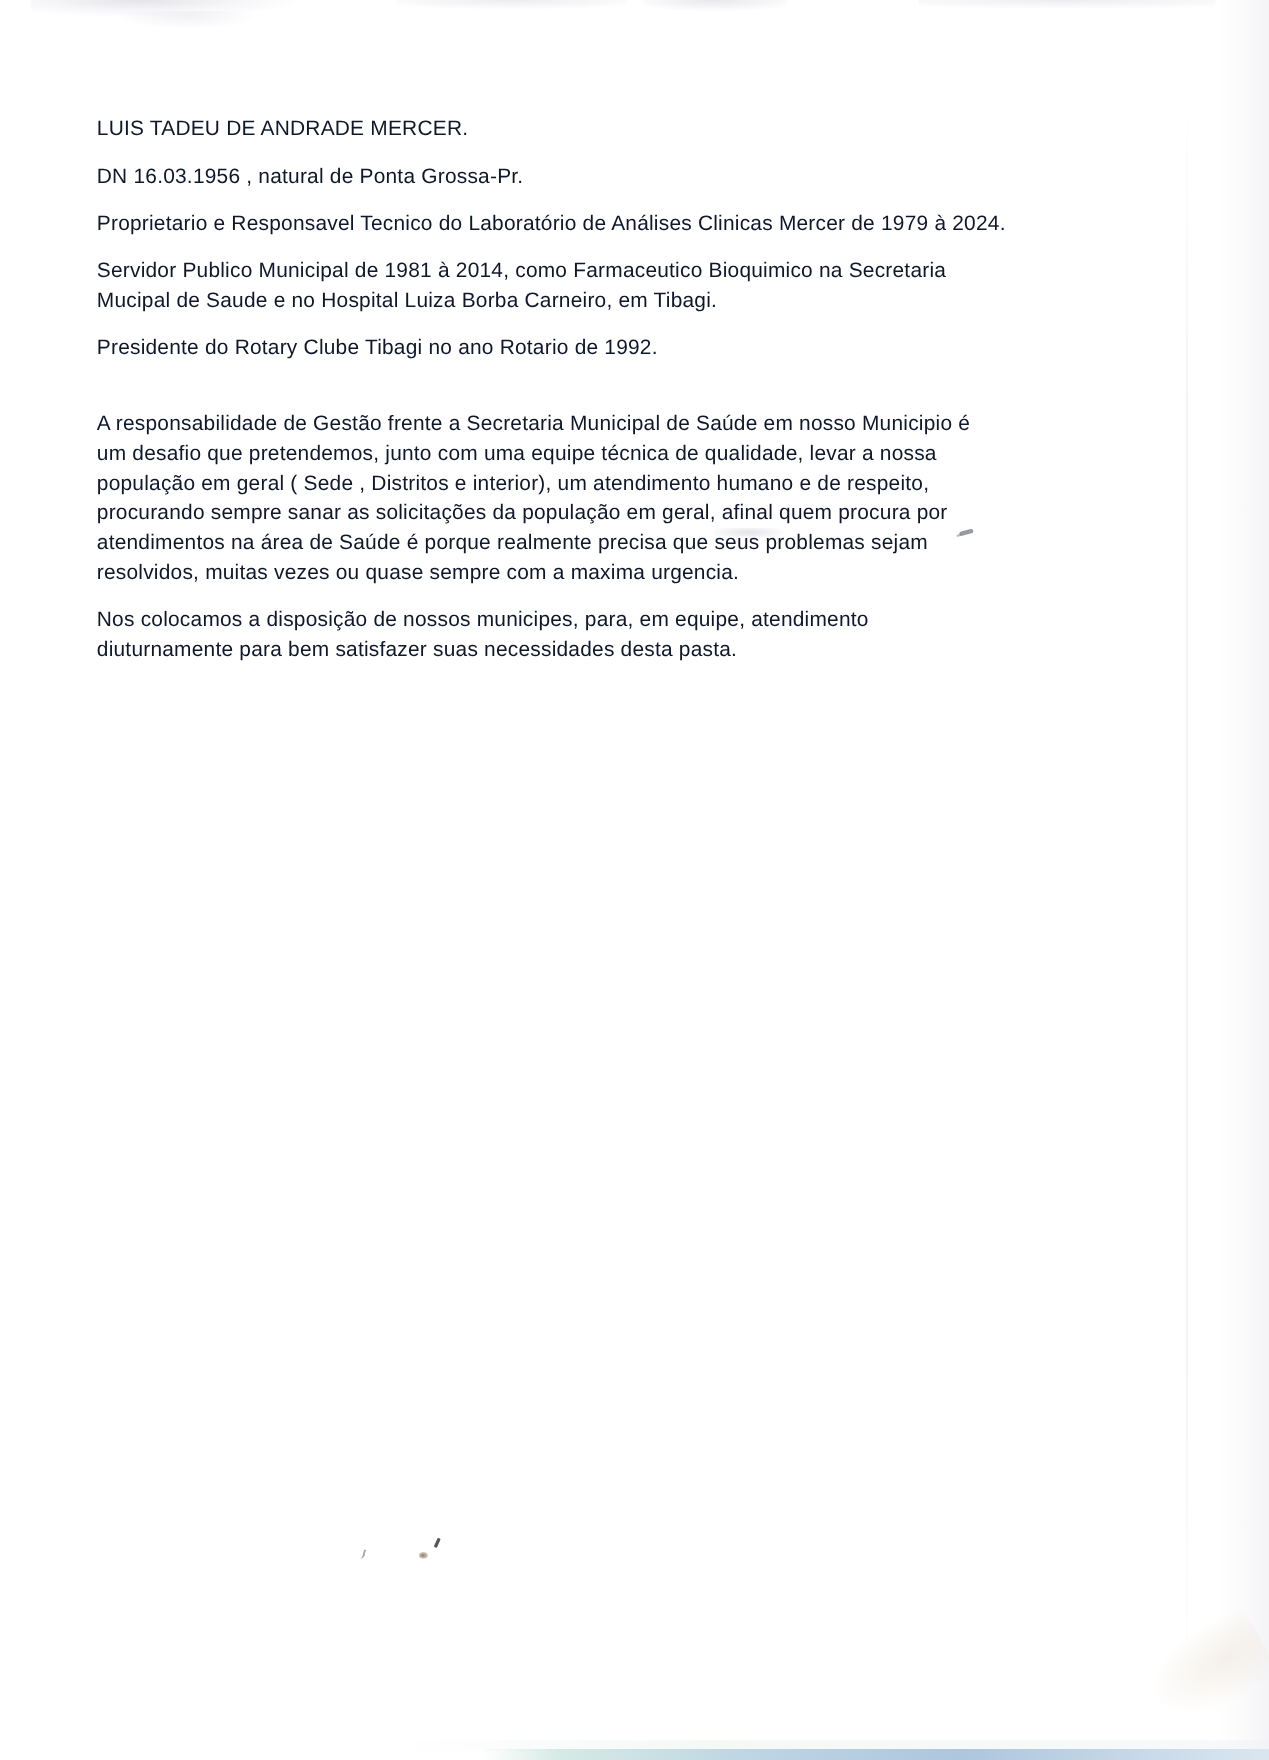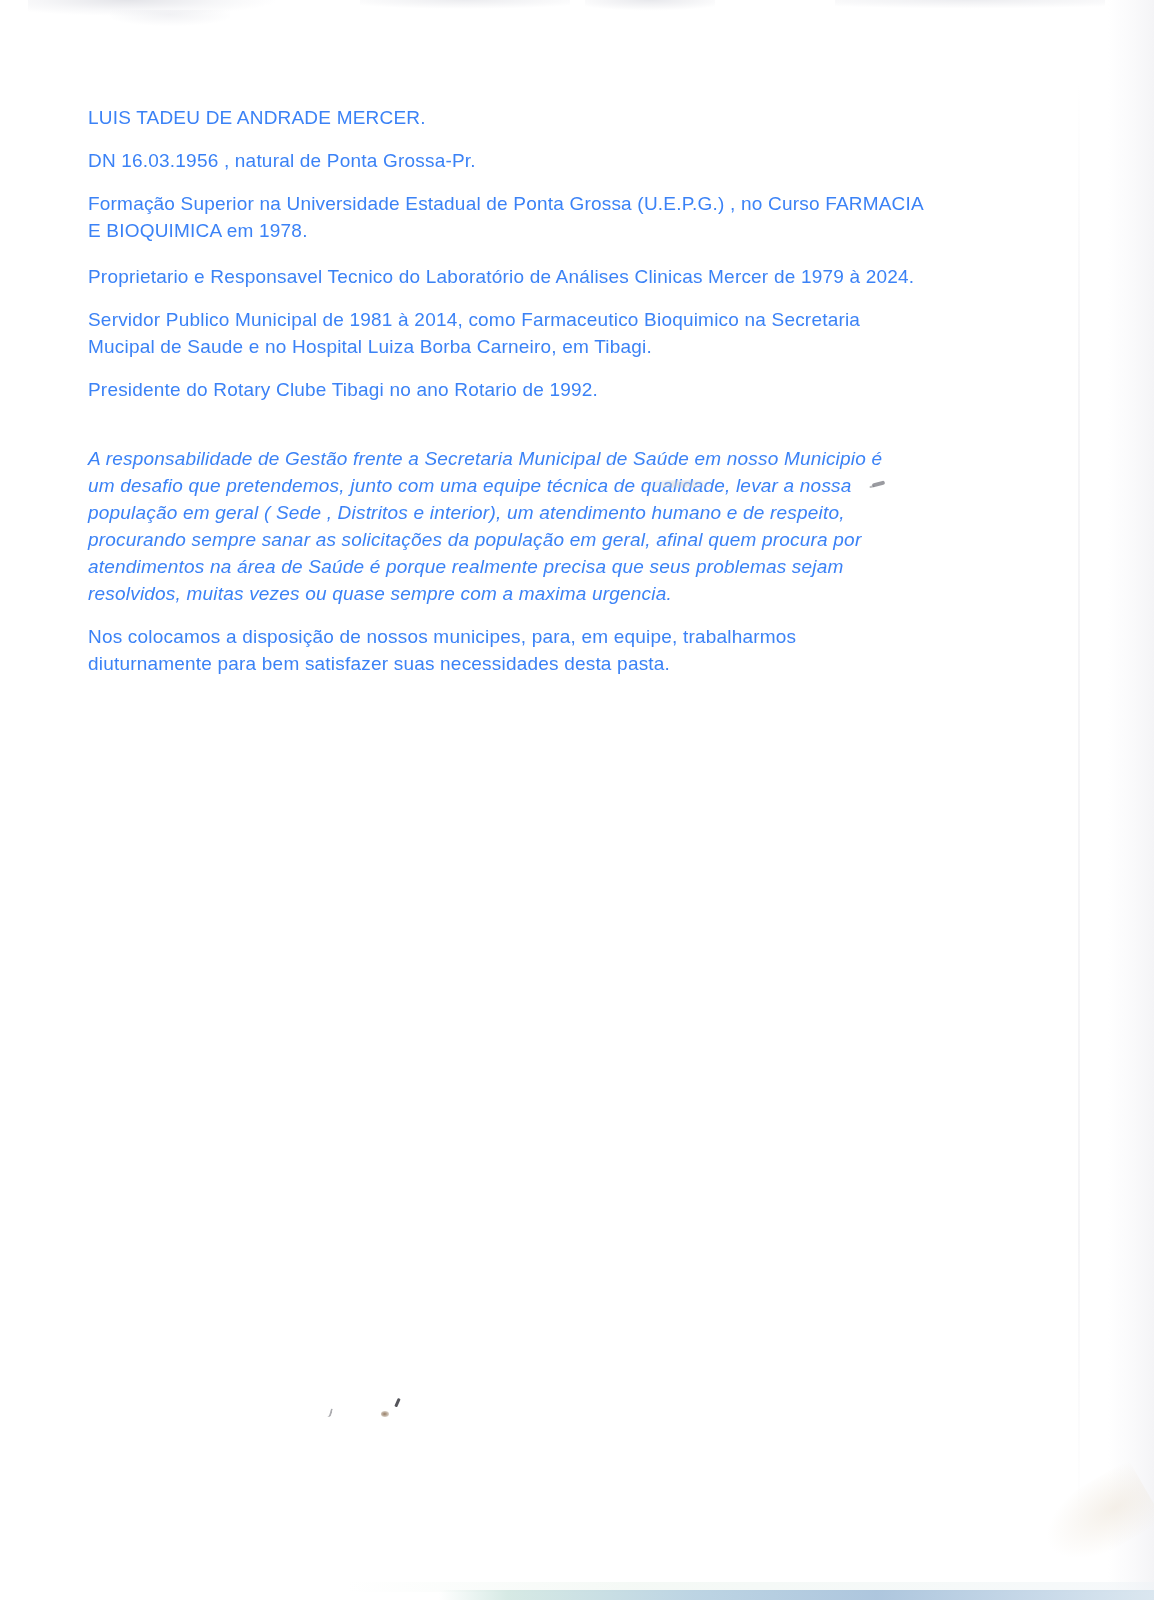--- a/index.html
+++ b/index.html
@@ -13,32 +13,32 @@
     overflow: hidden;
     font-family: "Liberation Sans", sans-serif;
   }
 
   
   .content {
     position: absolute;
     left: 88px;
     top: 104px;
     width: 990px;
-    color: #3b82f6;
+    color: #0f172a;
     font-size: 19px;
     line-height: 27px;
     letter-spacing: 0.2px;
   }
   .content p {
     margin: 0 0 16px 0;
     white-space: pre-line;
     -webkit-filter: blur(0.25px);
     filter: blur(0.25px);
   }
-  .content p.gap-above { margin-top: 42px; font-style: italic; }
+  .content p.gap-above { margin-top: 42px; }
   .content p.tight-follow { margin-bottom: 19px; }
 
   
   .artifact { position: absolute; pointer-events: none; }
 
   .smudge-top-1 {
     left: 28px; top: 0; width: 250px; height: 16px;
     background: radial-gradient(ellipse 60% 100% at 40% 0%, rgba(205,206,214,0.55), rgba(220,221,228,0.25) 60%, rgba(255,255,255,0) 100%);
   }
   .smudge-top-2 {
@@ -138,33 +138,31 @@
   <div class="artifact smudge-top-2"></div>
   <div class="artifact smudge-top-3"></div>
   <div class="artifact smudge-top-4"></div>
   <div class="artifact smudge-top-5"></div>
   <div class="artifact edge-right"></div>
   <div class="artifact seam-right"></div>
 
   <div class="content">
     <p>LUIS TADEU DE ANDRADE MERCER.</p>
     <p>DN 16.03.1956 , natural de Ponta Grossa-Pr.</p>
-    <p class="tight-follow">Formação Superior na Universidade Estadual de Ponta Grossa (U.E.P.G.) , no Curso FARMACIA
-E BIOQUIMICA em 1978.</p>
     <p>Proprietario e Responsavel Tecnico do Laboratório de Análises Clinicas Mercer de 1979 à 2024.</p>
     <p>Servidor Publico Municipal de 1981 à 2014, como Farmaceutico Bioquimico na Secretaria
 Mucipal de Saude e no Hospital Luiza Borba Carneiro, em Tibagi.</p>
     <p>Presidente do Rotary Clube Tibagi no ano Rotario de 1992.</p>
     <p class="gap-above">A responsabilidade de Gestão frente a Secretaria Municipal de Saúde em nosso Municipio é
 um desafio que pretendemos, junto com uma equipe técnica de qualidade, levar a nossa
 população em geral ( Sede , Distritos e interior), um atendimento humano e de respeito,
 procurando sempre sanar as solicitações da população em geral, afinal quem procura por
 atendimentos na área de Saúde é porque realmente precisa que seus problemas sejam
 resolvidos, muitas vezes ou quase sempre com a maxima urgencia.</p>
-    <p>Nos colocamos a disposição de nossos municipes, para, em equipe, trabalharmos
+    <p>Nos colocamos a disposição de nossos municipes, para, em equipe, atendimento
 diuturnamente para bem satisfazer suas necessidades desta pasta.</p>
   </div>
 
   <div class="artifact smudge-mid-1"></div>
   <div class="artifact tick-mid-right"></div>
 
   <div class="artifact pencil-comma"></div>
   <div class="artifact pencil-tick"></div>
   <div class="artifact pencil-dot"></div>
 

